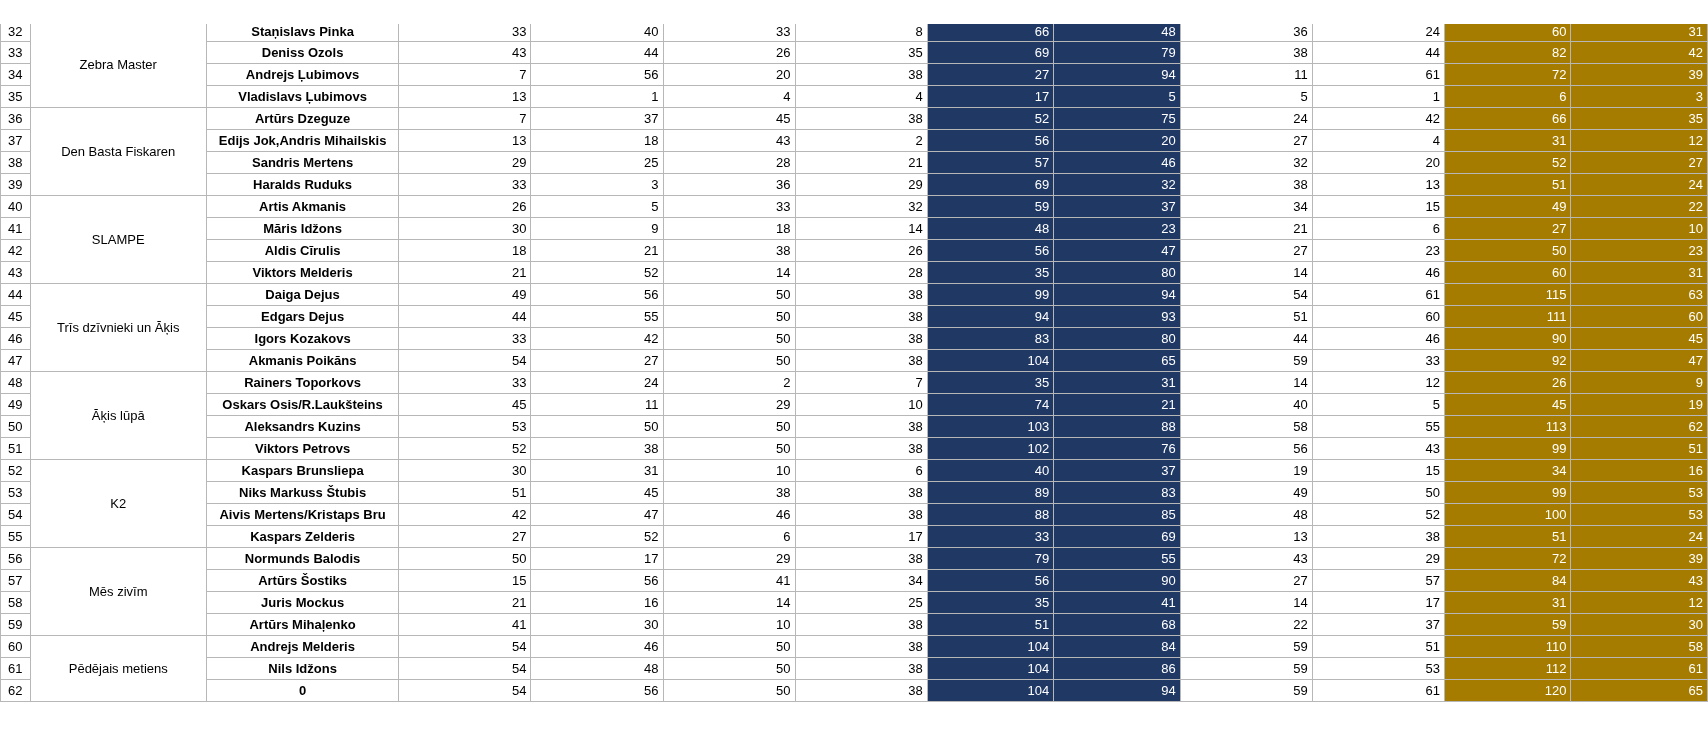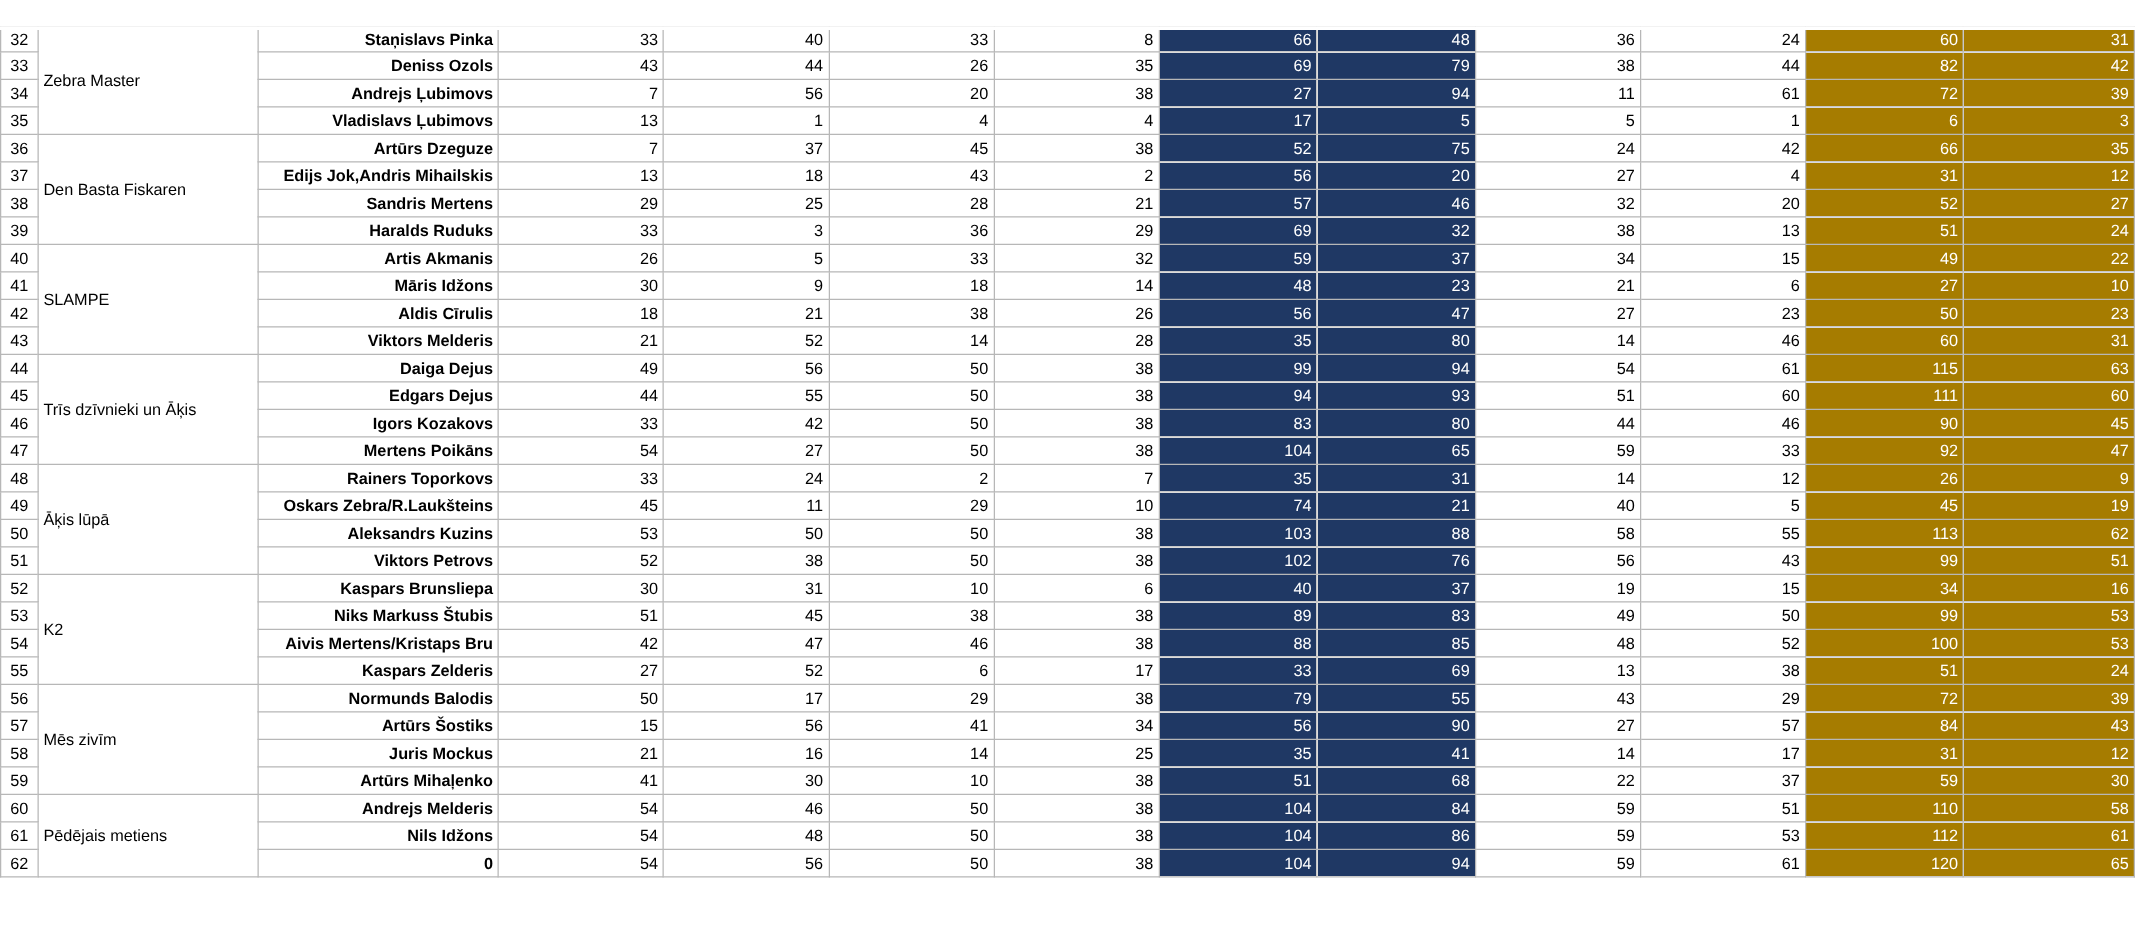--- a/index.html
+++ b/index.html
@@ -46,26 +46,26 @@
   td.rowhdr {
     background: #ffffff;
     color: #000000;
     text-align: center;
     font-size: 13px;
     border-right: 1px solid #b7b7b7;
     border-left: none;
     padding: 0;
   }
   td.team {
-    text-align: left;
+    text-align: center;
     vertical-align: middle;
     font-size: 13px;
   }
   td.name {
-    text-align: right;
+    text-align: center;
     font-weight: bold;
     font-size: 13px;
   }
   td.num {
     text-align: right;
     font-size: 13px;
   }
   td.blue {
     background: #1f3864;
     color: #ffffff;
@@ -354,21 +354,21 @@
           <td class="num">38</td>
           <td class="blue">83</td>
           <td class="blue">80</td>
           <td class="num">44</td>
           <td class="num">46</td>
           <td class="gold">90</td>
           <td class="gold">45</td>
         </tr>
         <tr>
           <td class="rowhdr">47</td>
-          <td class="name">Mertens Poikāns</td>
+          <td class="name">Akmanis Poikāns</td>
           <td class="num">54</td>
           <td class="num">27</td>
           <td class="num">50</td>
           <td class="num">38</td>
           <td class="blue">104</td>
           <td class="blue">65</td>
           <td class="num">59</td>
           <td class="num">33</td>
           <td class="gold">92</td>
           <td class="gold">47</td>
@@ -383,21 +383,21 @@
           <td class="num">7</td>
           <td class="blue">35</td>
           <td class="blue">31</td>
           <td class="num">14</td>
           <td class="num">12</td>
           <td class="gold">26</td>
           <td class="gold">9</td>
         </tr>
         <tr>
           <td class="rowhdr">49</td>
-          <td class="name">Oskars Zebra/R.Laukšteins</td>
+          <td class="name">Oskars Osis/R.Laukšteins</td>
           <td class="num">45</td>
           <td class="num">11</td>
           <td class="num">29</td>
           <td class="num">10</td>
           <td class="blue">74</td>
           <td class="blue">21</td>
           <td class="num">40</td>
           <td class="num">5</td>
           <td class="gold">45</td>
           <td class="gold">19</td>

